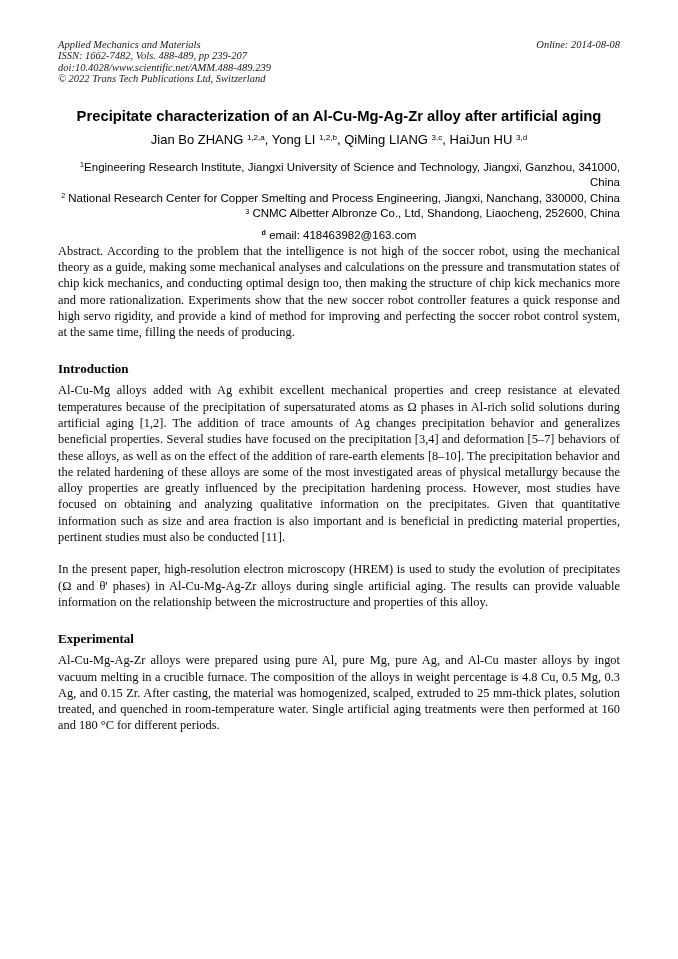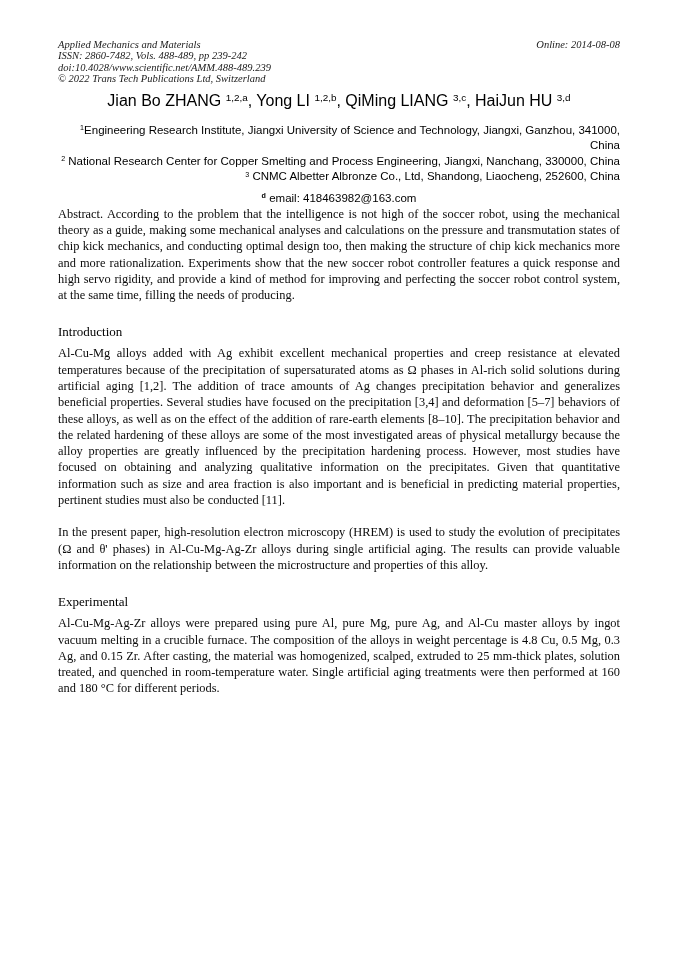--- a/index.html
+++ b/index.html
@@ -38,21 +38,21 @@
     line-height: 18px;
     text-align: center;
     max-width: 575px;
     margin: 22px auto 0 auto;
     color: #000;
   }
   
   .authors {
     text-align: center;
     font-family: "Liberation Sans", "DejaVu Sans", sans-serif;
-    font-size: 16px;
+    font-size: 13px;
     margin-top: 7px;
     color: #000;
   }
   sup {
     font-size: 0.62em;
     vertical-align: baseline;
     position: relative;
     top: -0.45em;
     line-height: 0;
   }
@@ -94,42 +94,43 @@
     font-size: 12.4px;
     line-height: 16.3px;
     text-align: justify;
     color: #0a0a0a;
   }
   .abstract { margin-top: 19px; }
   .abs-label { font-weight: normal; }
   .section-heading {
     margin: 21px 58px 5px 58px;
     font-family: "Liberation Serif", "DejaVu Serif", serif;
-    font-weight: normal;
+    font-weight: bold;
     font-size: 13px;
     color: #000;
   }
   p.body { margin-top: 0; margin-bottom: 0; }
   p.body + p.body { margin-top: 16px; }
 </style>
 </head>
 <body>
 
 <div class="page">
 
   <div class="running-head">
     <div class="head-left">
       <div>Applied Mechanics and Materials</div>
-      <div>ISSN: 2860-7482, Vols. 488-489, pp 239-242</div>
+      <div>ISSN: 1662-7482, Vols. 488-489, pp 239-207</div>
       <div>doi:10.4028/www.scientific.net/AMM.488-489.239</div>
       <div>© 2022 Trans Tech Publications Ltd, Switzerland</div>
     </div>
     <div class="head-right">Online: 2014-08-08</div>
   </div>
 
+  <h1 class="title">Precipitate characterization of an Al-Cu-Mg-Ag-Zr alloy after artificial aging</h1>
 
   <div class="authors">Jian Bo ZHANG <sup>1,2,a</sup>, Yong LI <sup>1,2,b</sup>, QiMing LIANG <sup>3,c</sup>, HaiJun HU <sup>3,d</sup></div>
 
   <div class="affiliations">
     <div class="affil"><sup>1</sup>Engineering Research Institute, Jiangxi University of Science and Technology, Jiangxi, Ganzhou, 341000, China</div>
     <div class="affil"><sup>2</sup> National Research Center for Copper Smelting and Process Engineering, Jiangxi, Nanchang, 330000, China</div>
     <div class="affil"><sup>3</sup> CNMC Albetter Albronze Co., Ltd, Shandong, Liaocheng, 252600, China</div>
   </div>
 
   <div class="emails">

